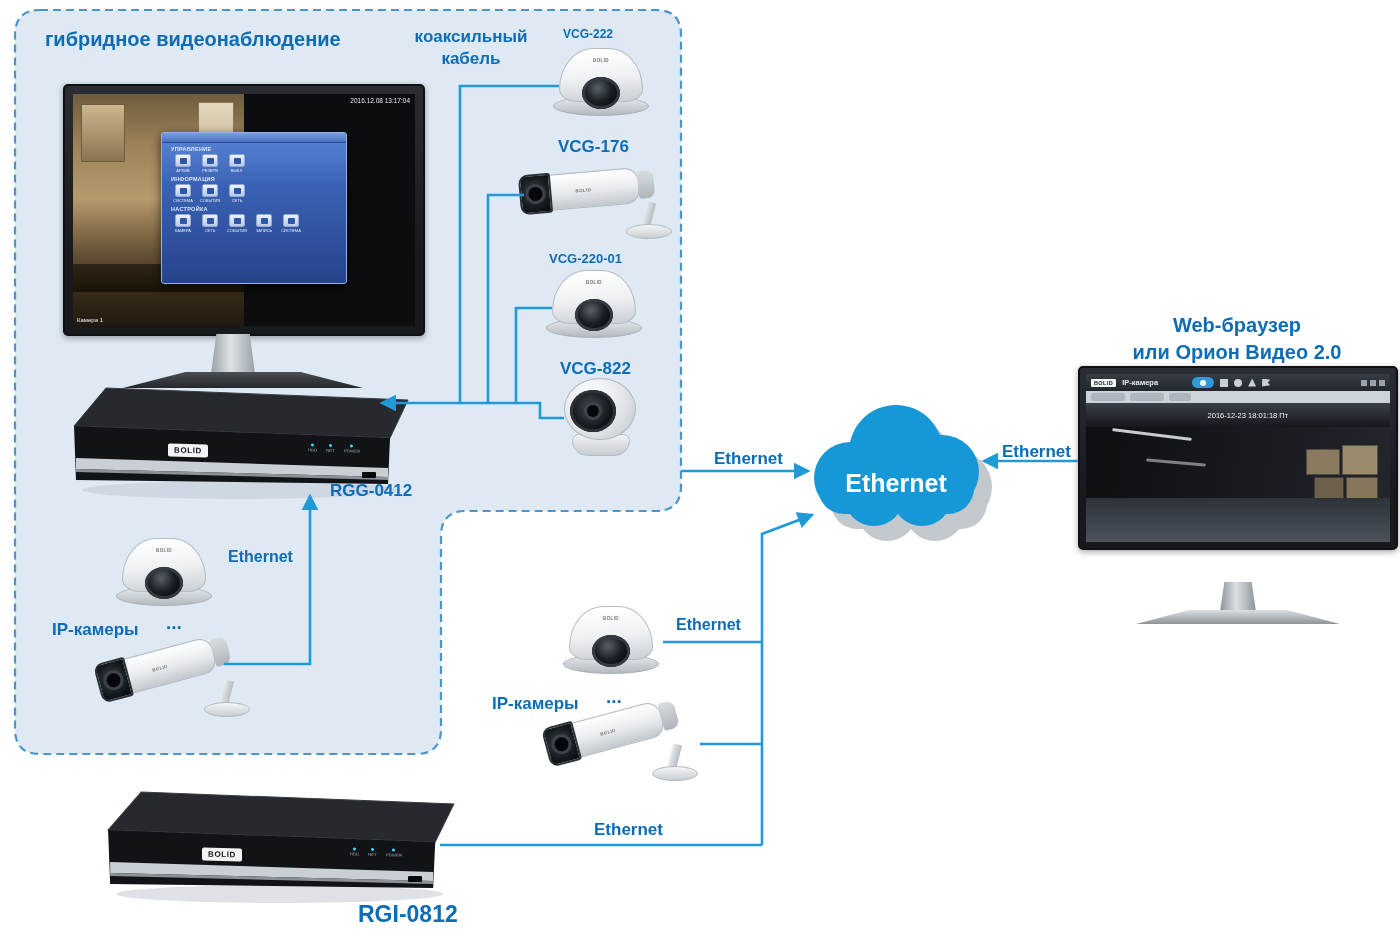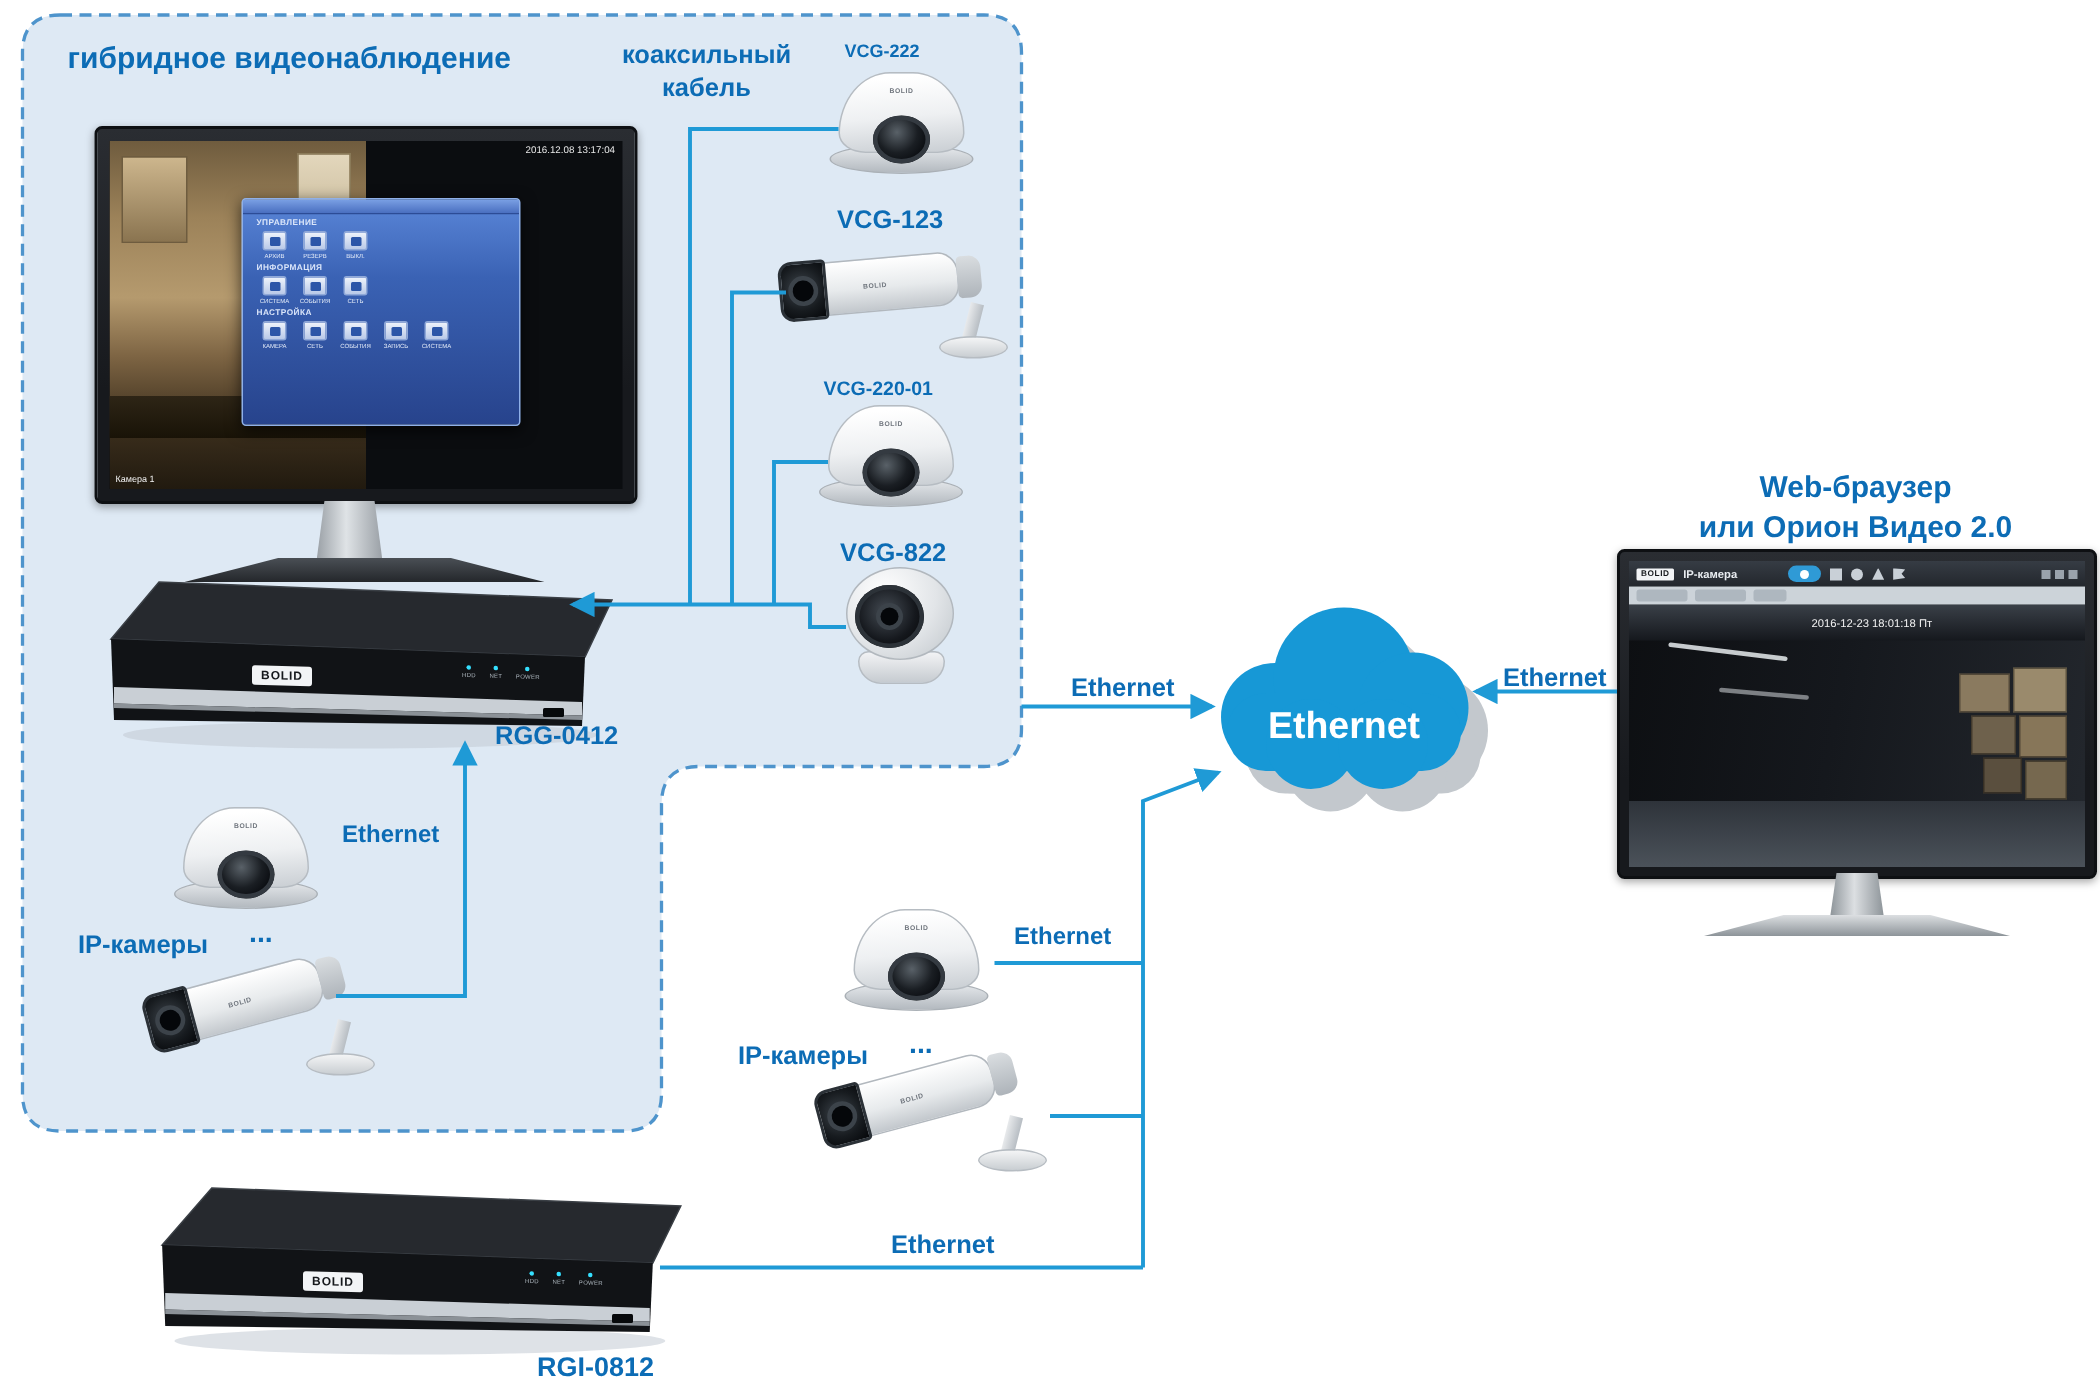--- a/index.html
+++ b/index.html
@@ -335,21 +335,21 @@
       <circle cx="106" cy="54" r="47"></circle>
       <circle cx="152" cy="74" r="37"></circle>
     <rect x="28" y="64" width="156" height="52" rx="26"></rect>
       <circle cx="84" cy="98" r="30"></circle>
       <circle cx="132" cy="98" r="30"></circle>
   </g>
   <text class="cloud-text" x="106" y="94" font-size="25" text-anchor="middle">Ethernet</text>
 </svg>
 
 <div class="device" style="left:1078px;top:366px;width:320px;height:262px">
-  <div class="mon-bezel" style="width:320px;height:220px;padding:6px">
+  <div class="mon-bezel" style="width:320px;height:184px;padding:6px">
     <div class="screen" style="inset:6px">
       <div class="rm-top">
         <span class="rm-brand">BOLID</span>
         <span class="rm-app">IP-камера</span>
         <span class="rm-eye">
             <i></i>
           </span>
         <span class="rm-ico"></span>
         <span class="rm-ico gear"></span>
         <span class="rm-ico warn"></span>
@@ -408,26 +408,26 @@
 <div class="lbl" style="left:45px;top:26px;font-size:20px;line-height:1.35">
   <div>гибридное видеонаблюдение</div>
 </div>
 
 <div class="lbl center" style="left:405px;top:26px;width:132px;font-size:17px;line-height:1.3">
   <div>коаксильный</div>
   <div>кабель</div>
 </div>
 
 <div class="lbl" style="left:563px;top:27px;font-size:12px">VCG-222</div>
-<div class="lbl" style="left:558px;top:137px;font-size:17px">VCG-123</div>
+<div class="lbl" style="left:558px;top:137px;font-size:17px">VCG-176</div>
 <div class="lbl" style="left:549px;top:251px;font-size:13px">VCG-220-01</div>
 <div class="lbl" style="left:560px;top:359px;font-size:17px">VCG-822</div>
 
 <div class="lbl" style="left:330px;top:481px;font-size:17px">RGG-0412</div>
-<div class="lbl" style="left:358px;top:901px;font-size:18px">RGI-0812</div>
+<div class="lbl" style="left:358px;top:901px;font-size:23px">RGI-0812</div>
 
 <div class="lbl" style="left:52px;top:620px;font-size:17px">IP-камеры</div>
 <div class="lbl" style="left:166px;top:612px;font-size:19px">...</div>
 <div class="lbl" style="left:492px;top:694px;font-size:17px">IP-камеры</div>
 <div class="lbl" style="left:606px;top:686px;font-size:19px">...</div>
 
 <div class="lbl" style="left:228px;top:548px;font-size:16px">Ethernet</div>
 <div class="lbl" style="left:714px;top:449px;font-size:17px">Ethernet</div>
 <div class="lbl" style="left:1002px;top:442px;font-size:17px">Ethernet</div>
 <div class="lbl" style="left:676px;top:616px;font-size:16px">Ethernet</div>

